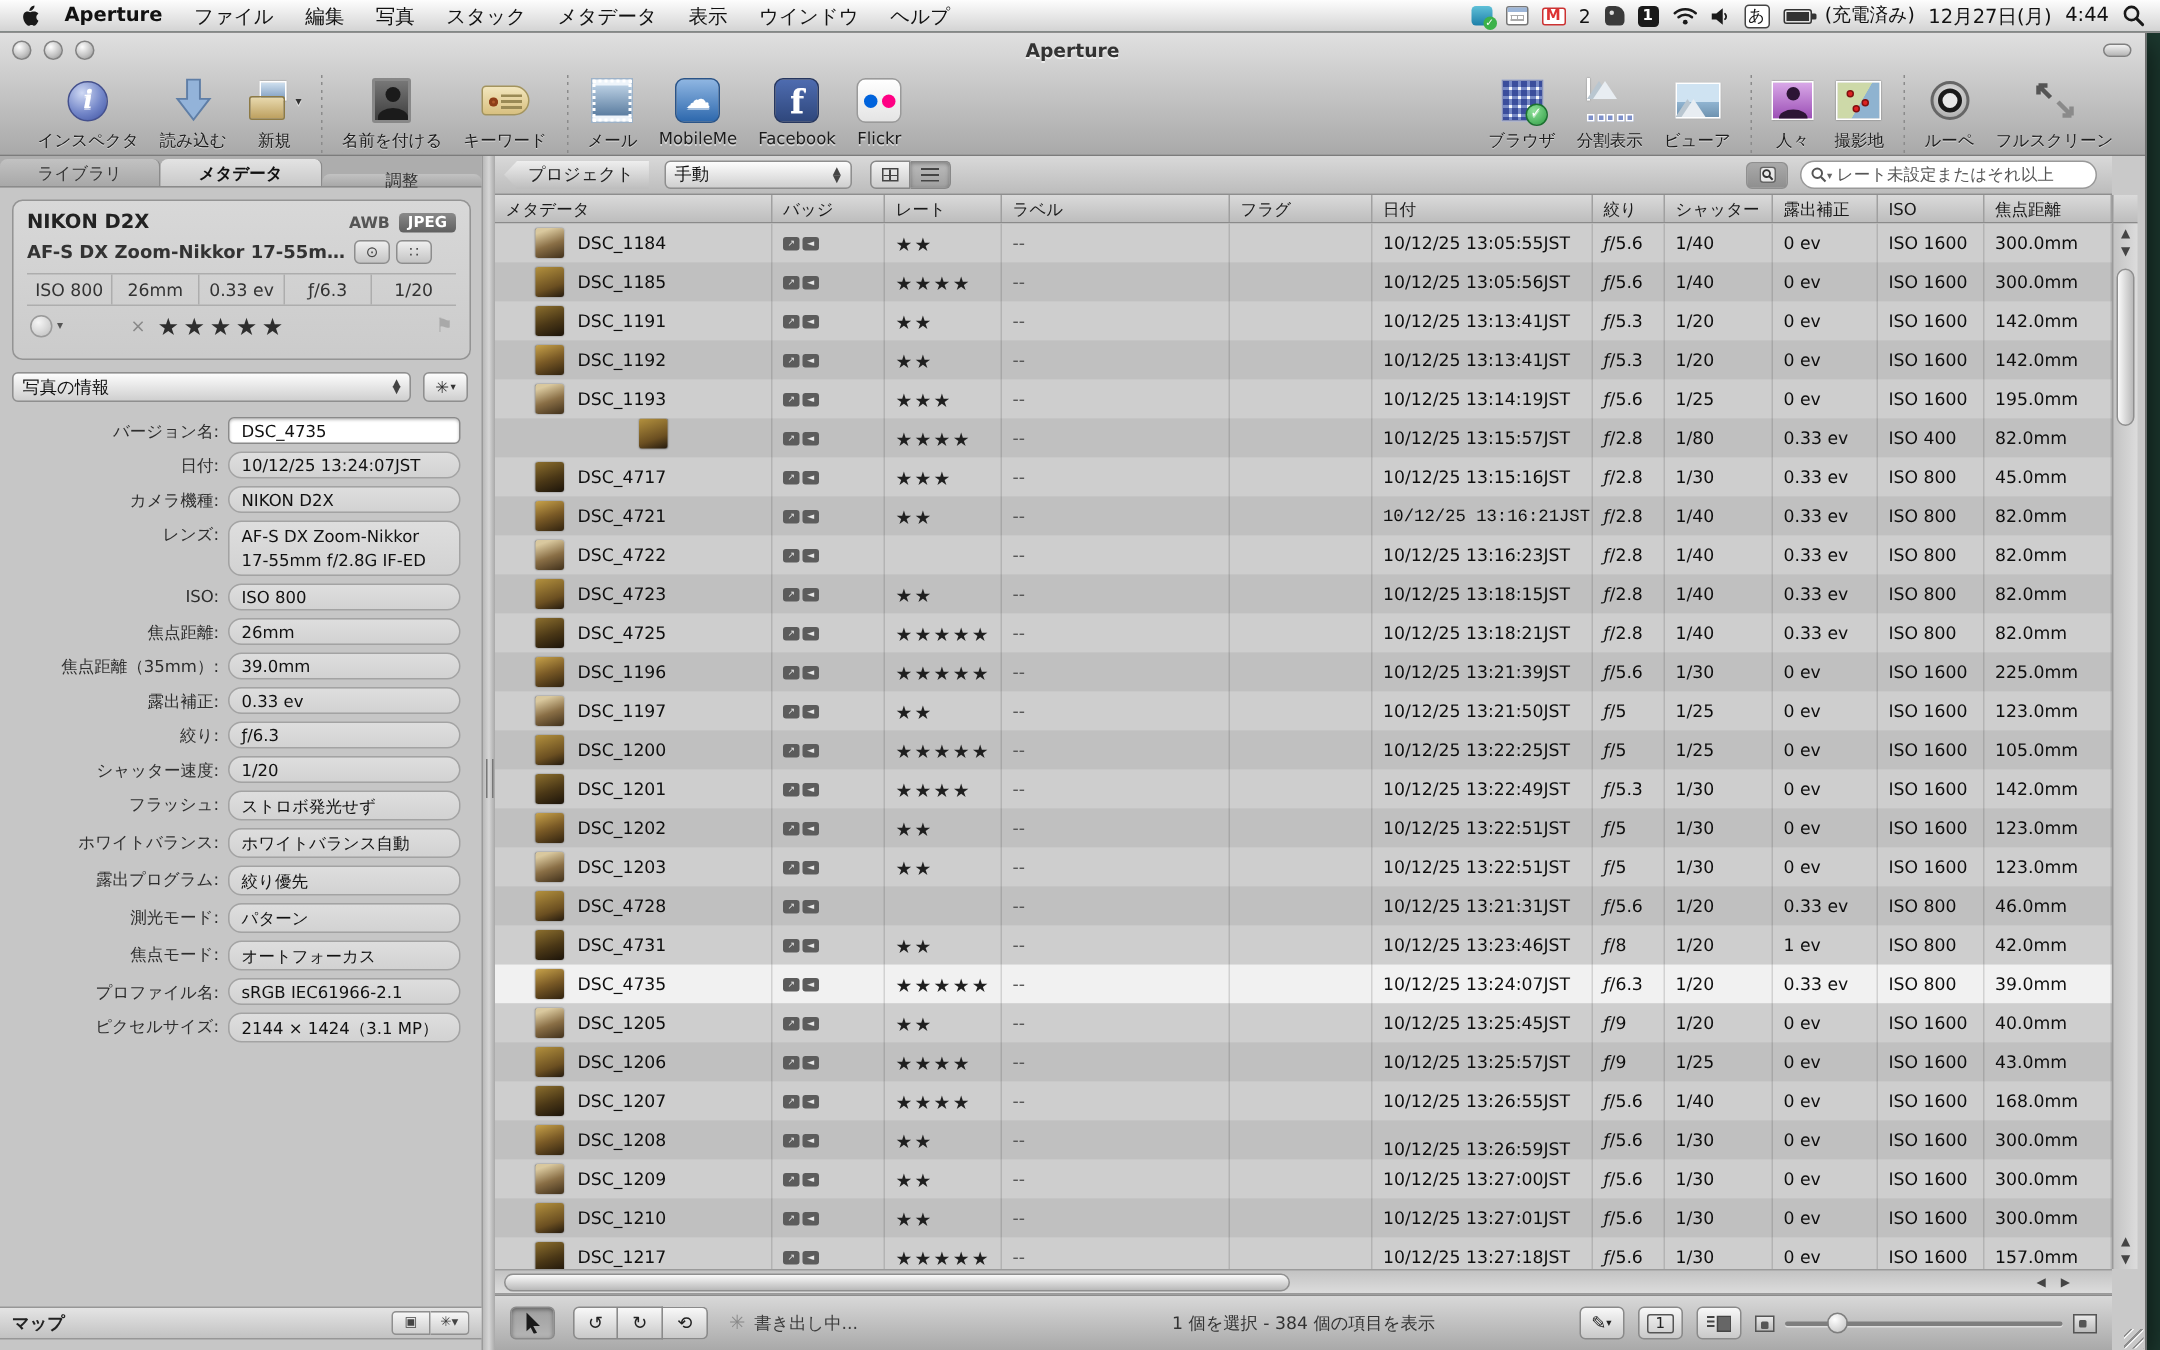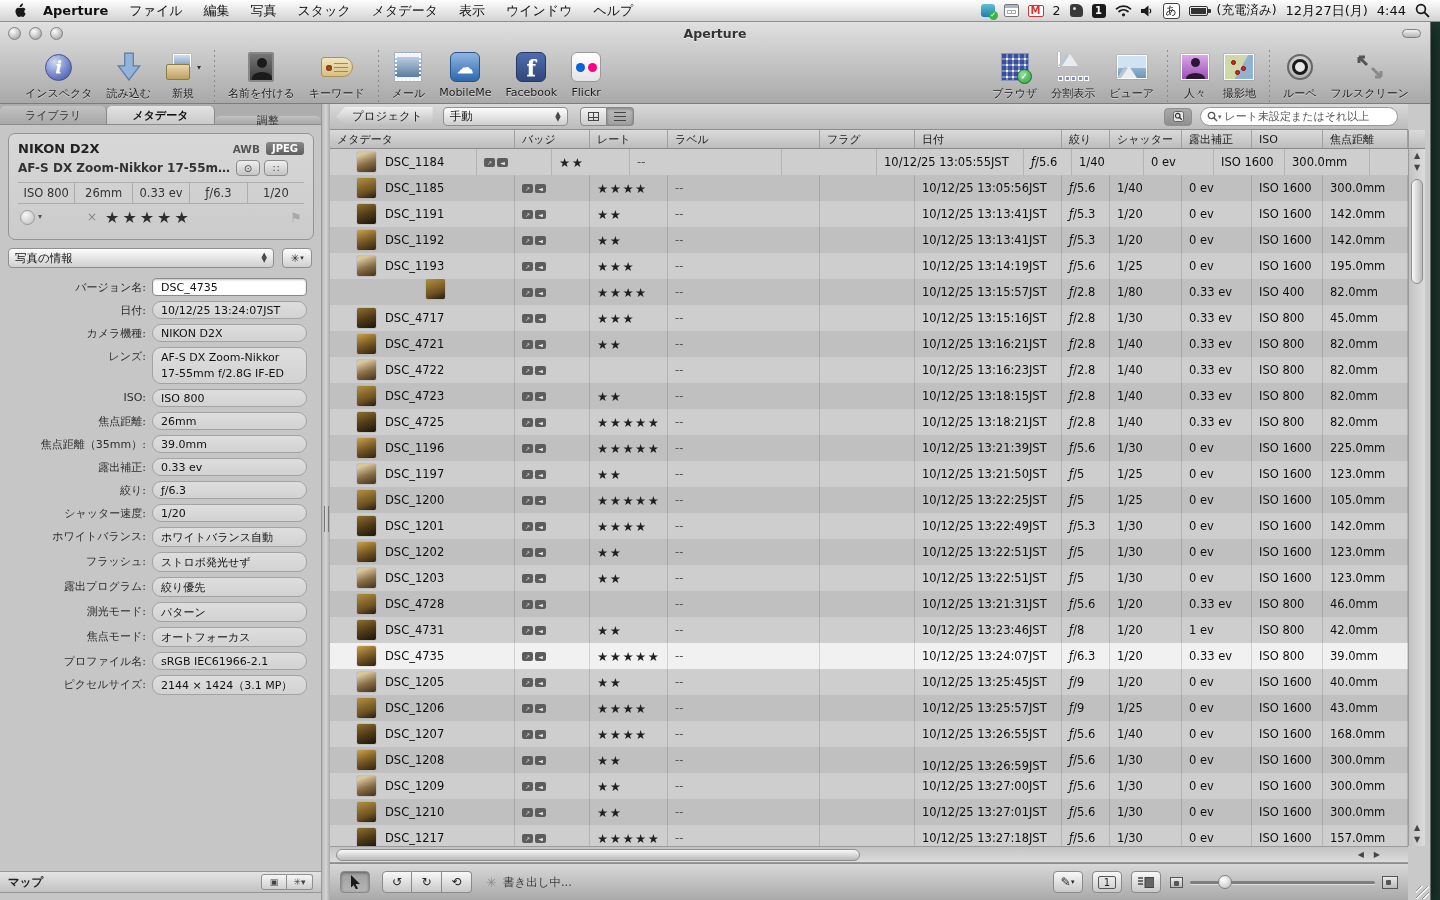--- a/index.html
+++ b/index.html
@@ -488,26 +488,26 @@
         </div>
         <div class="field-row">
           <div class="f-label">絞り:</div>
           <div class="f-value">ƒ/6.3</div>
         </div>
         <div class="field-row">
           <div class="f-label">シャッター速度:</div>
           <div class="f-value">1/20</div>
         </div>
         <div class="field-row">
+          <div class="f-label">フラッシュ:</div>
+          <div class="f-value">ストロボ発光せず</div>
+        </div>
+        <div class="field-row">
           <div class="f-label">ホワイトバランス:</div>
           <div class="f-value">ホワイトバランス自動</div>
-        </div>
-        <div class="field-row">
-          <div class="f-label">フラッシュ:</div>
-          <div class="f-value">ストロボ発光せず</div>
         </div>
         <div class="field-row">
           <div class="f-label">露出プログラム:</div>
           <div class="f-value">絞り優先</div>
         </div>
         <div class="field-row">
           <div class="f-label">測光モード:</div>
           <div class="f-value">パターン</div>
         </div>
         <div class="field-row">
@@ -573,21 +573,21 @@
         <div class="th" style="width: 95px;">フラグ</div>
         <div class="th" style="width: 147px;">日付</div>
         <div class="th" style="width: 48px;">絞り</div>
         <div class="th" style="width: 72px;">シャッター</div>
         <div class="th" style="width: 70px;">露出補正</div>
         <div class="th" style="width: 71px;">ISO</div>
         <div class="th" style="width: 85px;">焦点距離</div>
       </div>
     <div class="tbody">
         <div class="trow norm">
-          <div class="td name-cell" style="width: 147px;">
+          <div class="td name-cell" style="width: 185px;">
             <span class="thumb v0"></span>
             <span>DSC_1184</span>
           </div>
           <div class="td" style="width: 75px;">
             <span class="badges">
               <span class="badge">↗</span>
               <span class="badge">◄</span>
             </span>
           </div>
           <div class="td" style="width: 78px;">
@@ -849,21 +849,21 @@
               <span class="badge">◄</span>
             </span>
           </div>
           <div class="td" style="width: 78px;">
             <span class="stars">★★</span>
           </div>
           <div class="td" style="width: 152px;">
             <span class="lbl-dash">--</span>
           </div>
           <div class="td" style="width: 95px;"></div>
-          <div class="td" style="width: 147px;">
+          <div class="td" style="width: 147px; font-family: Liberation Mono, monospace;">
             <span>10/12/25 13:16:21JST</span>
           </div>
           <div class="td" style="width: 48px;">
             <span><i>ƒ</i>/2.8</span>
           </div>
           <div class="td" style="width: 72px;">
             <span>1/40</span>
           </div>
           <div class="td" style="width: 70px;">
             <span>0.33 ev</span>
@@ -1592,20 +1592,21 @@
             <path d="M1 0l9 9H5.5L8 13.5l-2 1L3.8 10 1 12.5z" fill="#1a1a1a"></path>
           </svg>
       </div>
       <div class="sb-group">
         <span class="sb-btn">↺</span>
         <span class="sb-btn">↻</span>
         <span class="sb-btn">⟲</span>
       </div>
       <span class="spinner">✳</span>
       <span class="export-text">書き出し中...</span>
+      <span class="sb-center">1 個を選択 - 384 個の項目を表示</span>
       <span class="sb-right">
         <span class="sb-btn">✎<small style="font-size:7px">▾</small></span>
         <span class="sb-btn">
             <span style="border:1px solid #555;border-radius:2px;padding:0 5px;font-size:10px">1</span>
           </span>
         <span class="sb-btn">
           <svg width="16" height="11" viewBox="0 0 16 11">
               <path d="M0 1h5M0 4h5M0 7h5" stroke="#444" stroke-width="1.4"></path>
               <rect x="7" y="0.5" width="9" height="10" fill="#666" stroke="#444"></rect>
             </svg>

